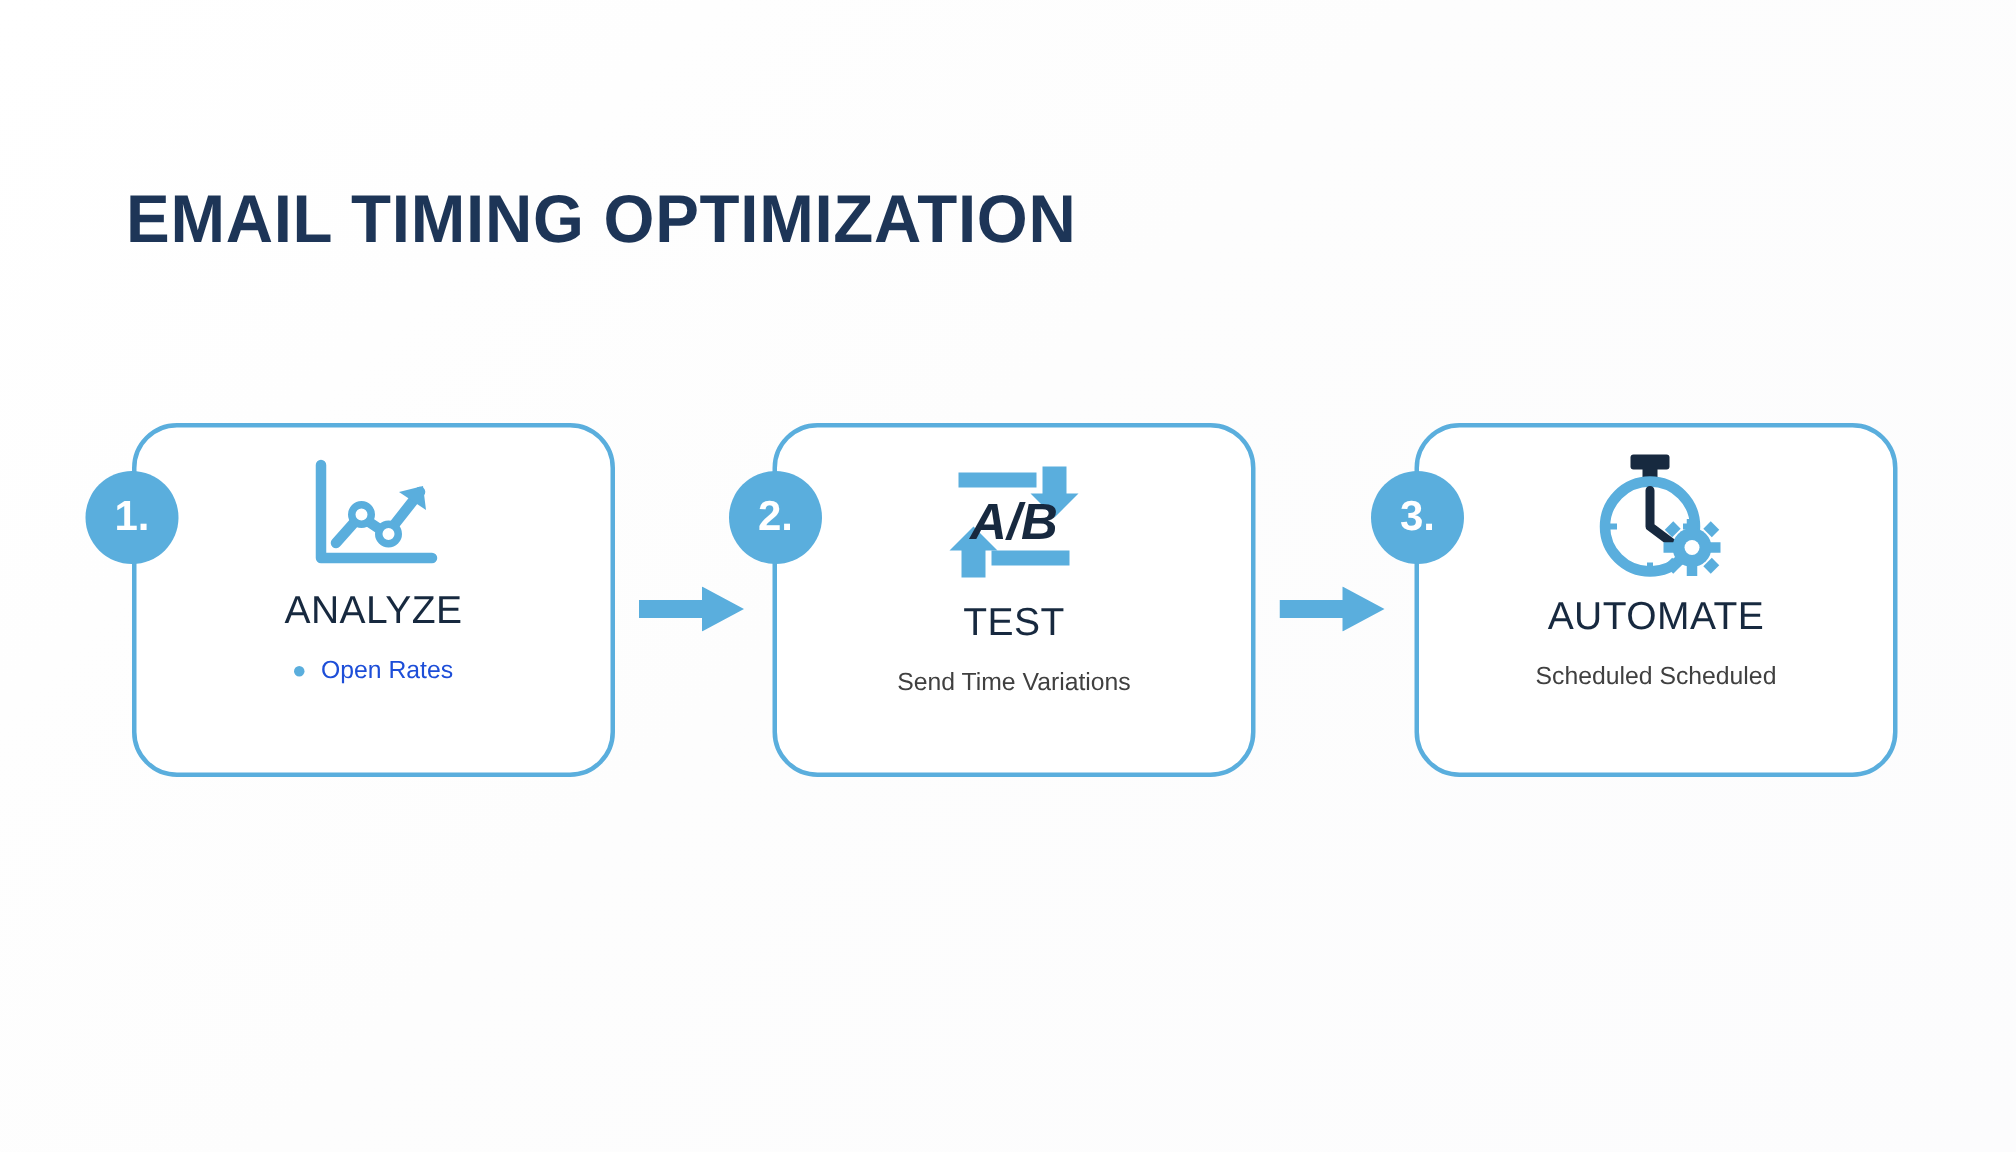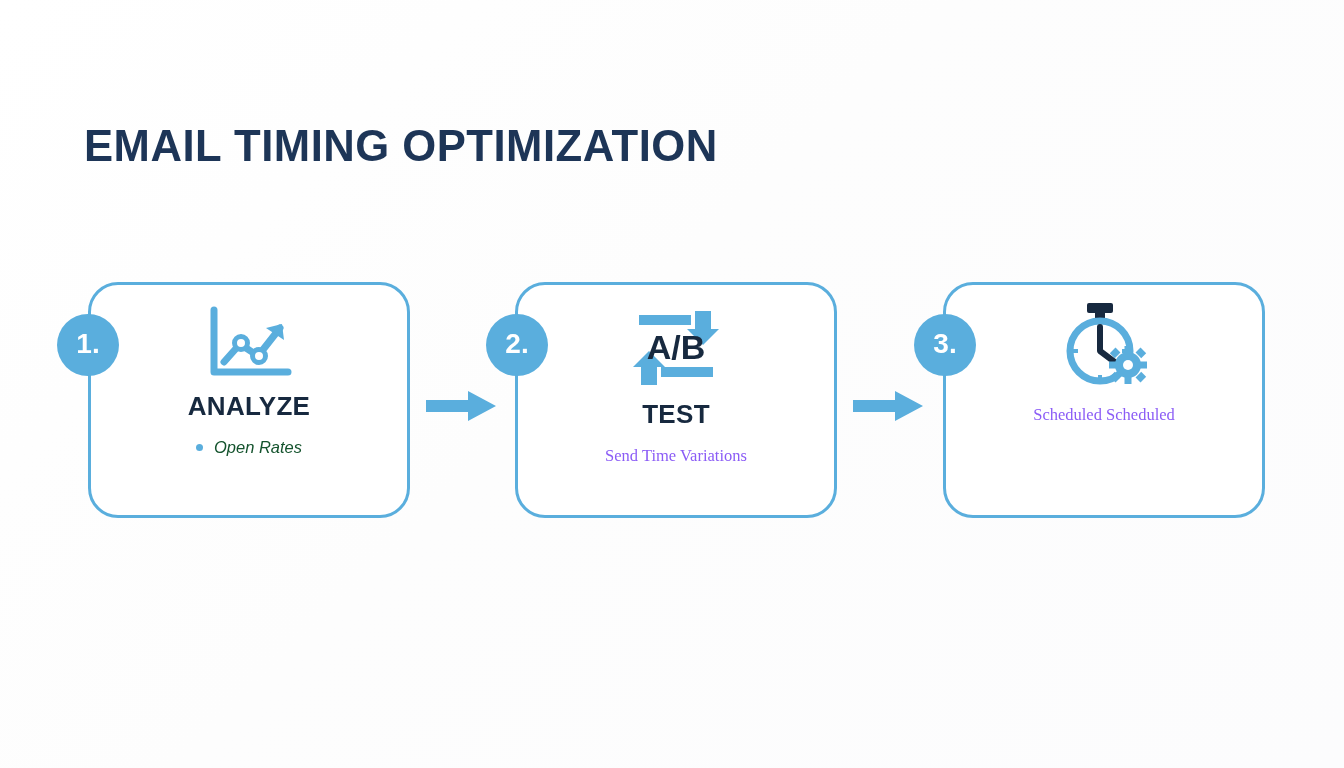--- a/index.html
+++ b/index.html
@@ -58,54 +58,52 @@
     align-items: center;
   }
 
   .card-icon {
     margin-top: 20px;
     height: 78px;
     display: flex;
     align-items: center;
     justify-content: center;
   }
-  #card-2 .card-icon { margin-top: 24px; height: 80px; }
+  #card-2 .card-icon { margin-top: 24px; height: 80px; font-style: italic; }
   #card-3 .card-icon { margin-top: 16px; height: 88px; }
 
   .card-heading {
     font-size: 26px;
-    font-weight: 700;
+    font-weight: 400;
     color: #17293f;
     letter-spacing: 0.3px;
     margin-top: 8px;
   }
   #card-2 .card-heading { margin-top: 10px; }
   #card-3 .card-heading { margin-top: 6px; }
 
   .card-subtitle {
     margin-top: 16px;
     font-size: 16.5px;
-    color: #8b5cf6;
+    color: #404040;
     font-weight: 400;
-    font-family: Liberation Serif, serif;
   }
 
   .bullets {
     list-style: none;
     margin: 12px 0 0 0;
     padding: 0;
     text-align: left;
   }
   .bullets li {
     position: relative;
     padding-left: 18px;
     font-size: 16.5px;
     line-height: 26px;
-    color: #14532d;
-    font-style: italic;
+    color: #1d4ed8;
   }
   .bullet-dot {
     position: absolute;
     left: 0;
     top: 10px;
     width: 7px;
     height: 7px;
     border-radius: 50%;
     background: #5aaedd;
   }
@@ -232,18 +230,19 @@
             <rect x="-19" y="-3.5" width="8" height="7" fill="#5aaedd"></rect>
             <rect x="11" y="-3.5" width="8" height="7" fill="#5aaedd"></rect>
             <rect x="-16" y="-16" width="7" height="8" fill="#5aaedd" transform="rotate(45 -12.5 -12.5)"></rect>
             <rect x="9" y="8" width="7" height="8" fill="#5aaedd" transform="rotate(45 12.5 12.5)"></rect>
             <rect x="9" y="-16" width="7" height="8" fill="#5aaedd" transform="rotate(-45 12.5 -12.5)"></rect>
             <rect x="-16" y="8" width="7" height="8" fill="#5aaedd" transform="rotate(-45 -12.5 12.5)"></rect>
             <circle cx="0" cy="0" r="5" fill="#ffffff"></circle>
           </g>
         </svg>
       </div>
+      <div class="card-heading">AUTOMATE</div>
       <div class="card-subtitle">Scheduled Scheduled</div>
     </div>
   </div>
   <div class="badge" id="badge-3">3.</div>
 
 </div>
 
 </body></html>

